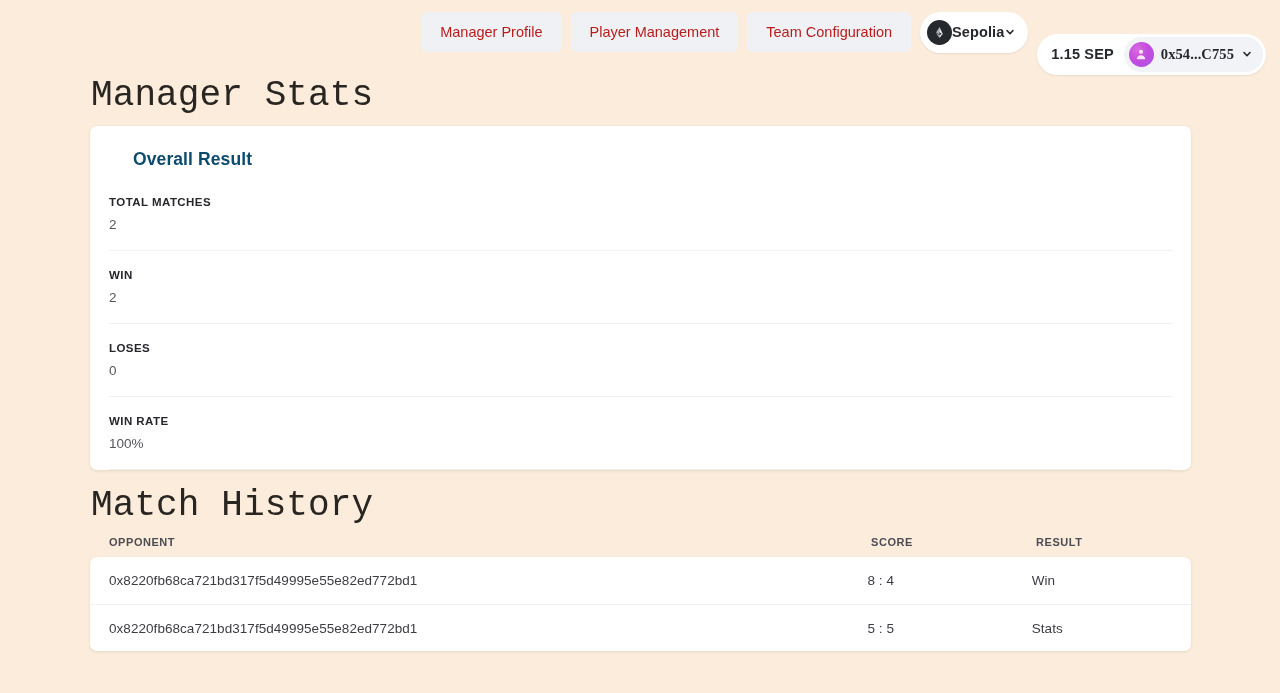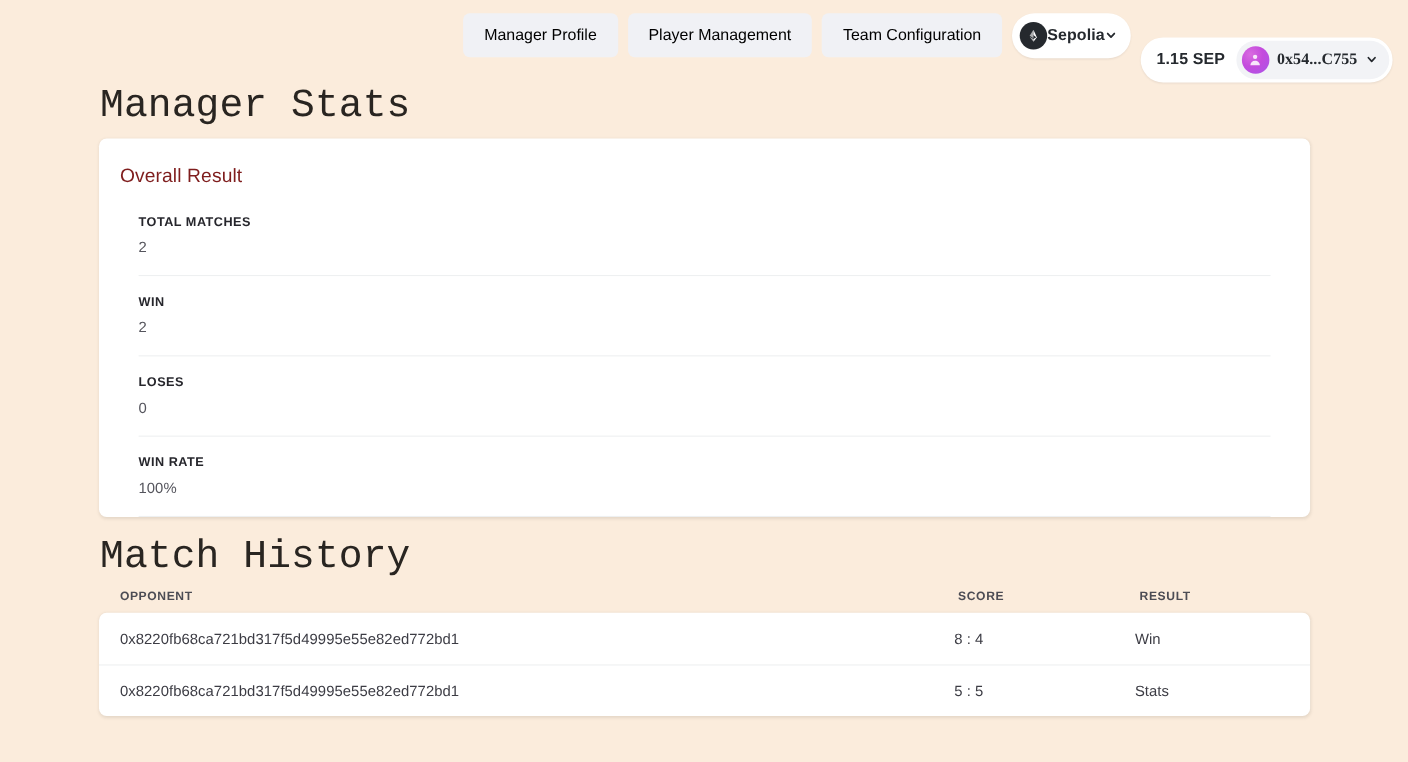--- a/index.html
+++ b/index.html
@@ -26,21 +26,21 @@
   .navtabs { display: flex; gap: 9px; align-items: center; }
 
   .navtab {
     background: #f0f1f5;
     border: none;
     border-radius: 6px;
     height: 40px;
     padding: 0 19px;
     font-family: "Liberation Sans", sans-serif;
     font-size: 14.5px;
-    color: #000000;
+    color: #b91c1c;
     cursor: pointer;
     display: flex;
     align-items: center;
     white-space: nowrap;
   }
 
   .wallet-group { display: flex; align-items: center; gap: 9px; }
 
   .pill {
     background: #ffffff;
@@ -124,29 +124,30 @@
     width: 1101px;
     background: #ffffff;
     border-radius: 7px;
     box-shadow: 0 1px 3px rgba(30,25,20,.10);
   }
 
   .stats-card { padding: 23px 0 0 0; }
 
   .card-heading {
     font-size: 17.5px;
-    font-weight: normal;
-    color: #7f1d1d;
+    font-weight: bold;
+    color: #0c4a6e;
     padding: 0 0 0 19px;
     letter-spacing: .1px;
+    margin-left: 24px;
   }
 
   .stat-rows { margin-top: 26px; }
 
-  .stat-row { padding: 0 36px; }
+  .stat-row { padding: 0 19px; }
 
   .stat-label {
     font-size: 11.5px;
     font-weight: bold;
     color: #26262c;
     letter-spacing: .45px;
   }
 
   .stat-value {
     font-size: 13.5px;

